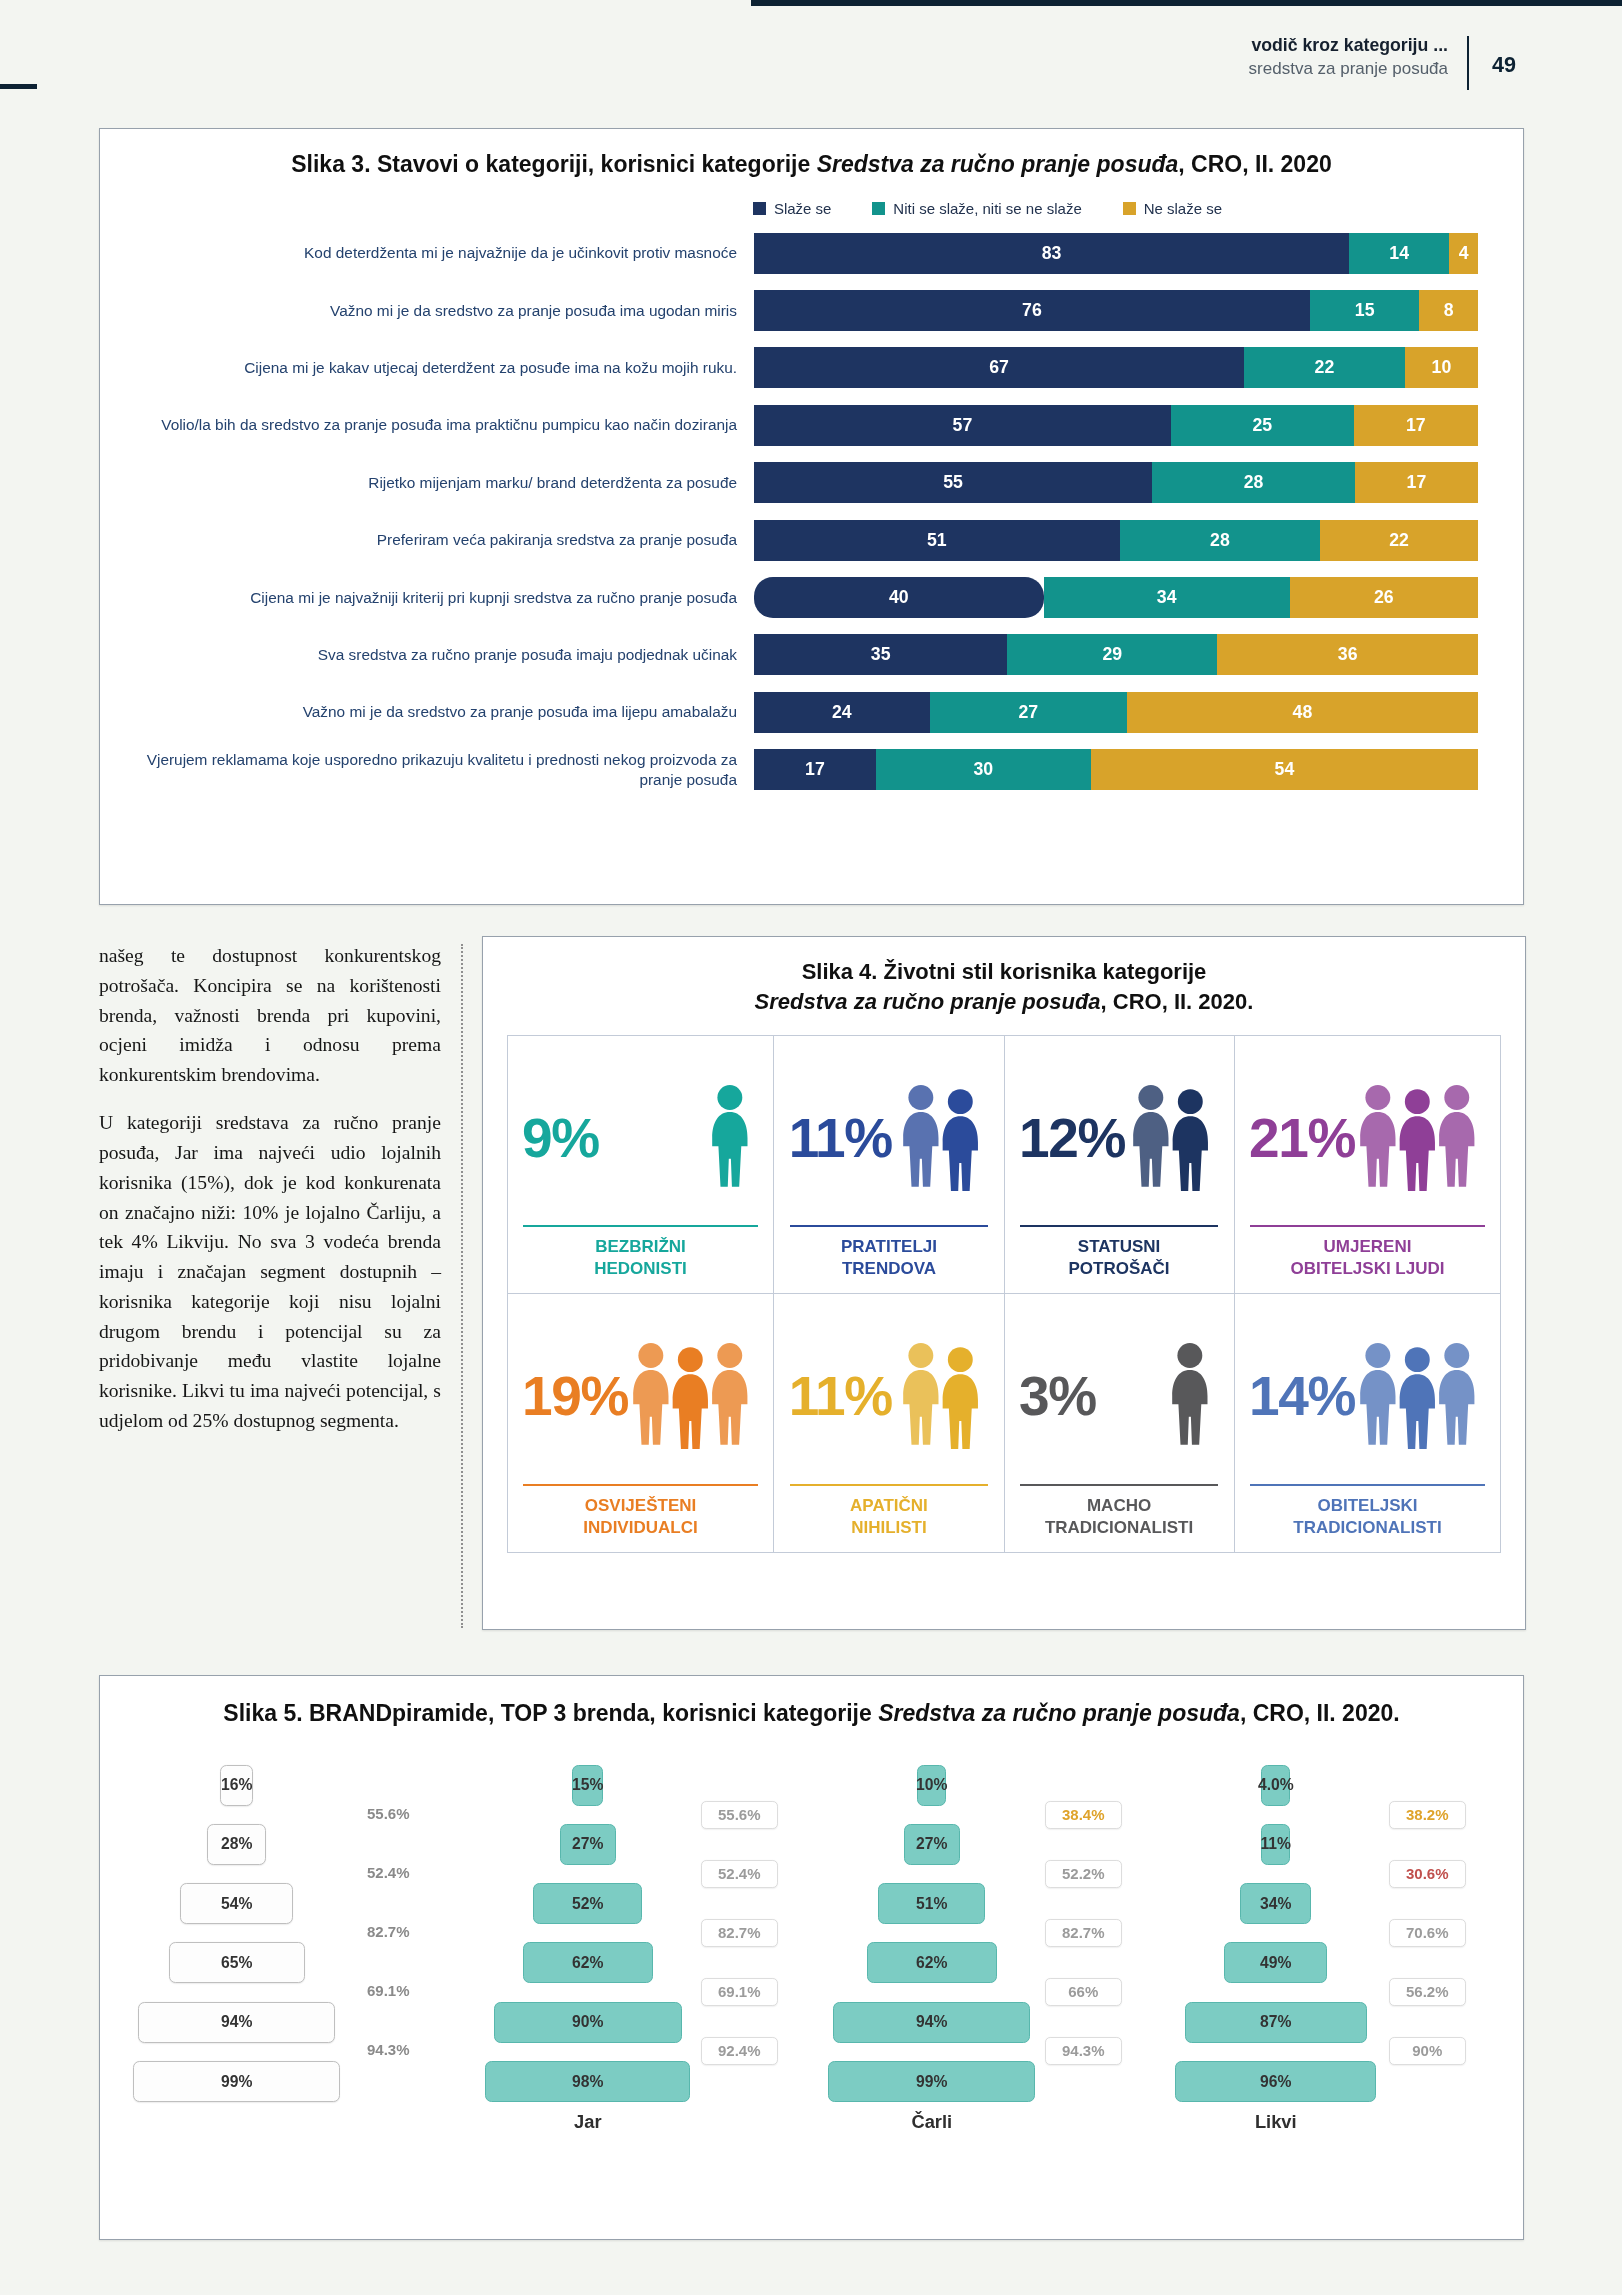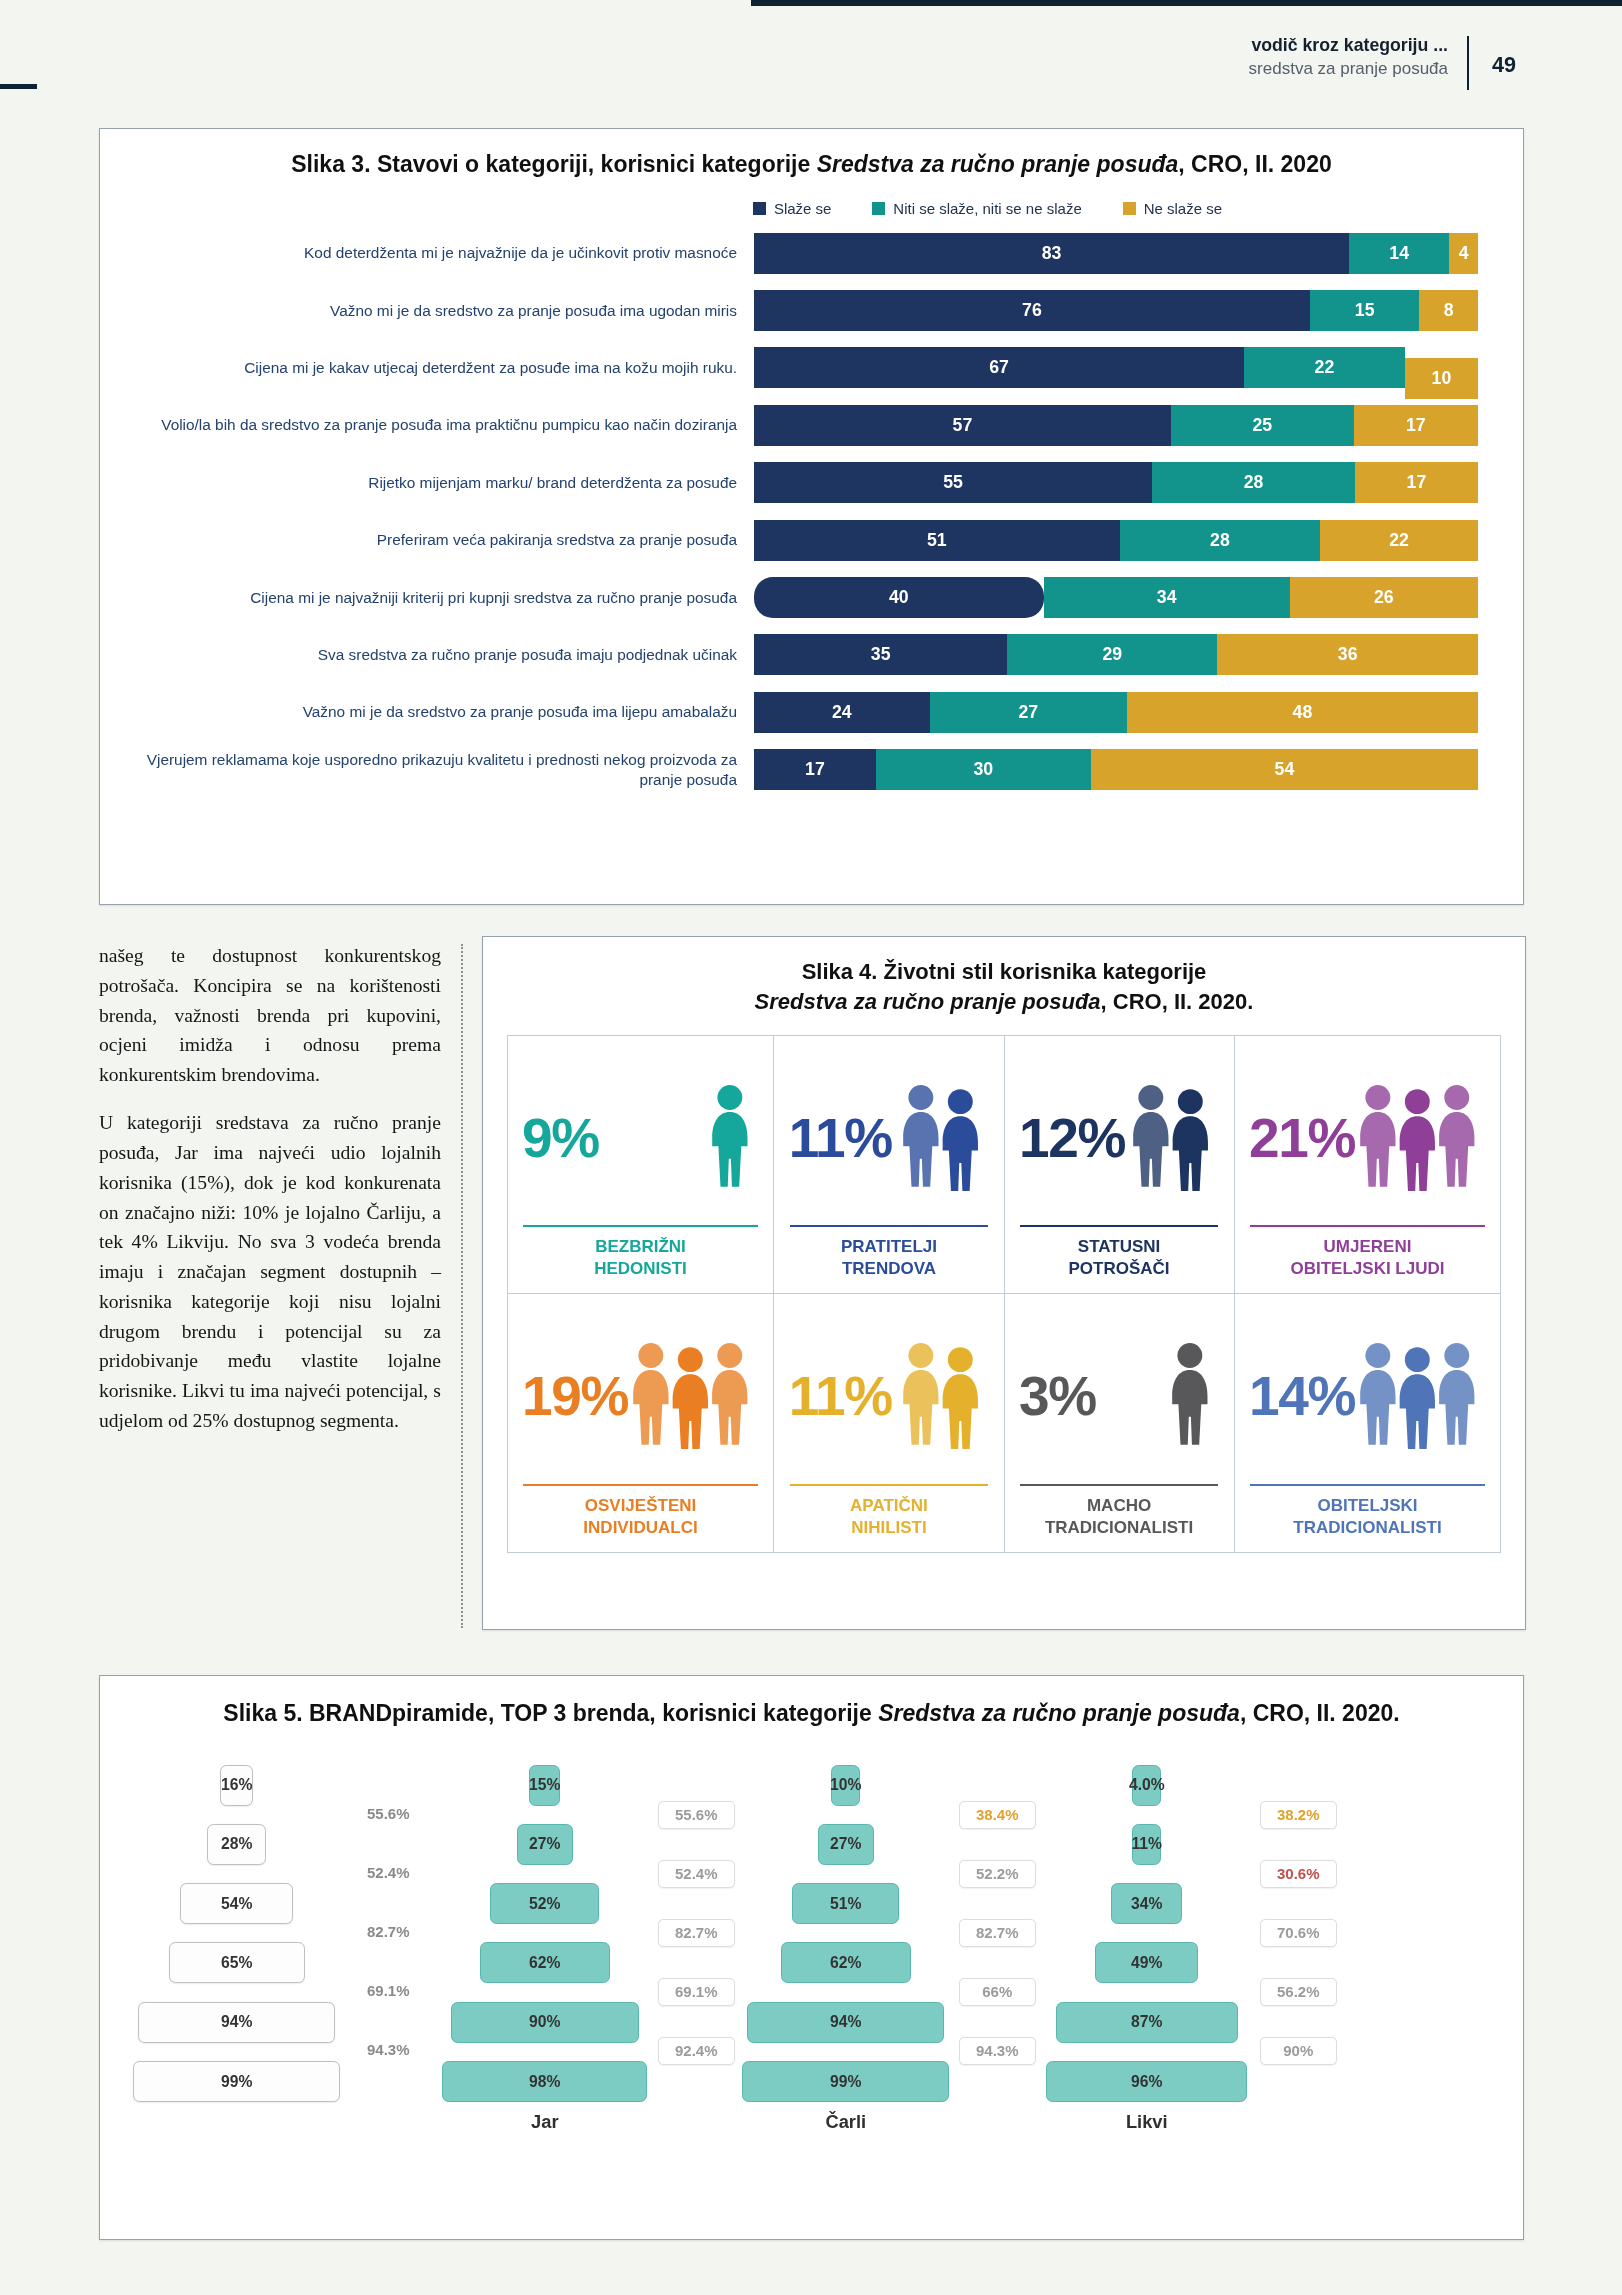--- a/index.html
+++ b/index.html
@@ -47,21 +47,21 @@
   .ls-cell:nth-child(4n) { border-right:none; }
   .ls-cell:nth-child(n+5) { border-bottom:none; }
   .ls-top { flex:1; display:flex; justify-content:space-between; align-items:center; }
   .ls-pct { font-size:55px; font-weight:bold; letter-spacing:-1.3px; }
   .ls-icon svg { height:108px; display:block; }
   .ls-rule { height:2px; margin:1.3px 1.3px 9.2px; }
   .ls-label { text-align:center; font-size:17px; font-weight:bold; white-space:pre-line; line-height:1.3; min-height:47px; }
 
   
   .fig5 { left:99px; top:1675px; width:1425px; height:565px; padding:23.6px 19.6px; }
-  .pyr-area { margin-top:38px; display:flex; align-items:flex-start; padding-left:9.2px; }
+  .pyr-area { margin-top:38px; display:flex; align-items:flex-start; padding-left:9.2px;gap:43px; }
   .pyr-group { position:relative; width:301px; height:376px; }
   .pyr-group.first { width:308px; }
   .pyr-col { width:216px; display:flex; flex-direction:column; }
   .pyr-row { height:41px; margin-bottom:18.3px; display:flex; justify-content:center; }
   .pyr-row:last-child { margin-bottom:0; }
   .pyr-box { height:41px; border-radius:6.5px; display:flex; align-items:center; justify-content:center; font-size:15.7px; font-weight:bold; color:#333; }
   .pyr-box.teal { background:#7cccc3; border:1.3px solid #58b7ad; }
   .pyr-box.outline { background:#fdfdfd; border:1.3px solid #bfbfbf; box-shadow:0 0.7px 1.3px rgba(0,0,0,.08); }
   .conv { position:absolute; left:221px; width:77px; text-align:center; font-size:15px; font-weight:bold; }
   .conv.boxed { background:#fff; border:1.3px solid #ddd; border-radius:5.2px; padding:4.6px 0; color:#9b9b9b; box-shadow:0 0.7px 1.3px rgba(0,0,0,.06); }
@@ -124,21 +124,21 @@
             <div class="seg" style="width: 76.7677%; background: rgb(30, 52, 97);">76</div>
             <div class="seg" style="width: 15.1515%; background: rgb(18, 147, 140);">15</div>
             <div class="seg" style="width: 8.08081%; background: rgb(216, 163, 42);">8</div>
           </div>
         </div>
         <div class="bar-row">
           <div class="bar-label">Cijena mi je kakav utjecaj deterdžent za posuđe ima na kožu mojih ruku.</div>
           <div class="bar-track">
             <div class="seg" style="width: 67.6768%; background: rgb(30, 52, 97);">67</div>
             <div class="seg" style="width: 22.2222%; background: rgb(18, 147, 140);">22</div>
-            <div class="seg" style="width: 10.101%; background: rgb(216, 163, 42); margin-top: 11px;">10</div>
+            <div class="seg" style="width: 10.101%; background: rgb(216, 163, 42);">10</div>
           </div>
         </div>
         <div class="bar-row">
           <div class="bar-label">Volio/la bih da sredstvo za pranje posuđa ima praktičnu pumpicu kao način doziranja</div>
           <div class="bar-track">
             <div class="seg" style="width: 57.5758%; background: rgb(30, 52, 97);">57</div>
             <div class="seg" style="width: 25.2525%; background: rgb(18, 147, 140);">25</div>
             <div class="seg" style="width: 17.1717%; background: rgb(216, 163, 42);">17</div>
           </div>
         </div>

